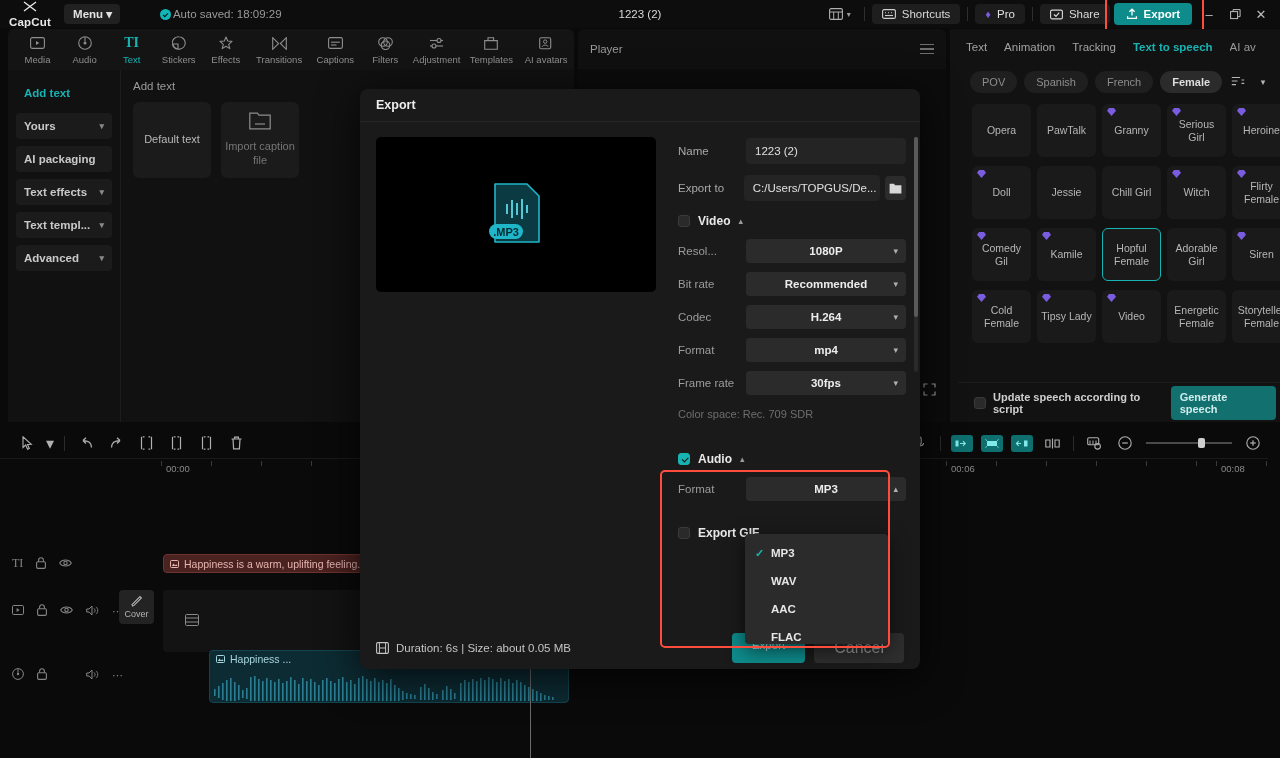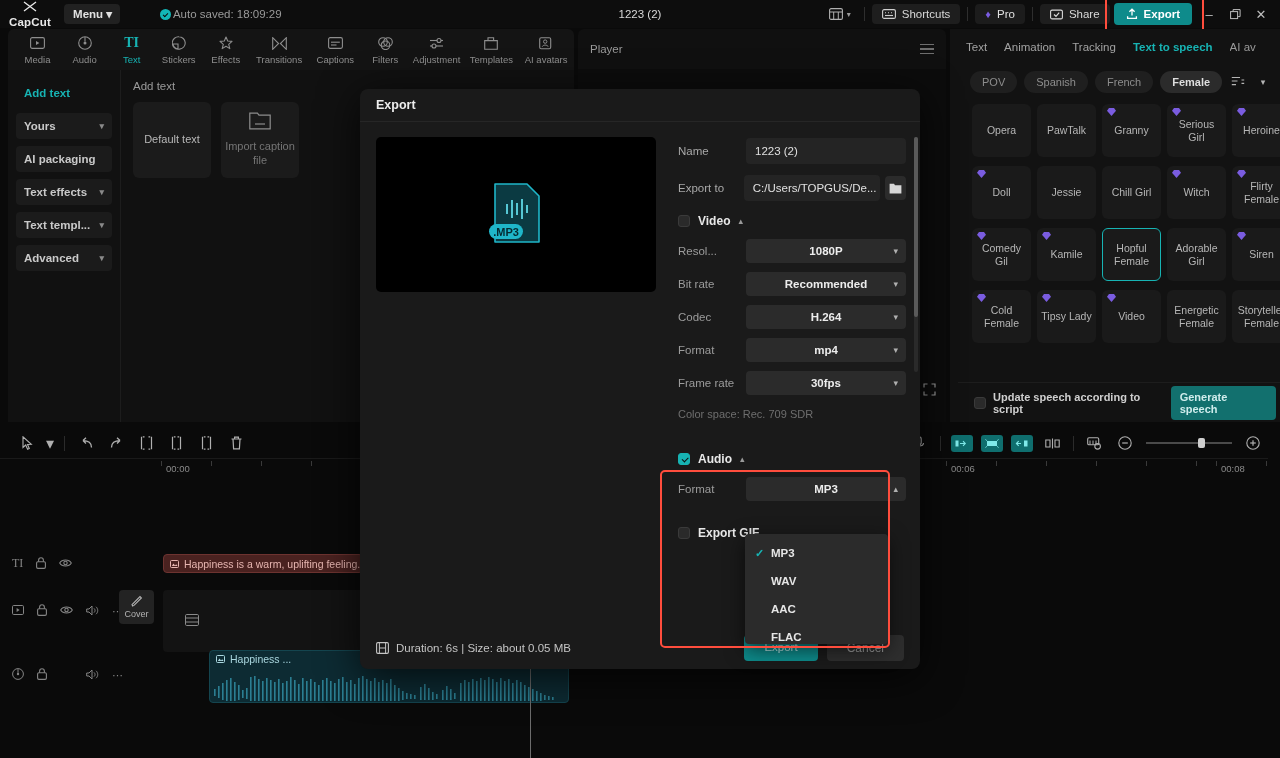--- a/index.html
+++ b/index.html
@@ -231,21 +231,21 @@
   }
   .ddopt { height: 28px; display: flex; align-items: center; padding-left: 10px; font-size: 11.5px; color: #e6e6e6; font-weight: 700; }
   .ddcheck { width: 16px; color: #17b3b3; font-size: 11px; }
   .dlg-footer {
     position: absolute; left: 0; bottom: 0; width: 560px; height: 42px;
     display: flex; align-items: center; padding: 0 16px;
   }
   .dur { display: flex; align-items: center; gap: 7px; font-size: 11.5px; color: #c4c4c4; }
   .footer-btns { margin-left: auto; display: flex; gap: 9px; }
   .btn-primary { background: #0e8b8b; color: #bfe6e6; font-size: 11.5px; border-radius: 4px; padding: 6px 20px; }
-  .btn-secondary { background: #2e2e2e; color: #9a9a9a; font-size: 12px; border-radius: 4px; padding: 6px 20px; }
+  .btn-secondary { background: #2e2e2e; color: #9a9a9a; font-size: 16px; border-radius: 4px; padding: 6px 20px; }
 </style>
 </head>
 <body>
 
 <div id="app">
 
   <div class="topbar">
     <div class="logo">
       <svg width="14" height="11" viewBox="0 0 14 11">
           <path d="M1 1 L7 5.5 L1 10 M13 1 L7 5.5 L13 10" stroke="#e8e8e8" stroke-width="1.3" fill="none"></path>

